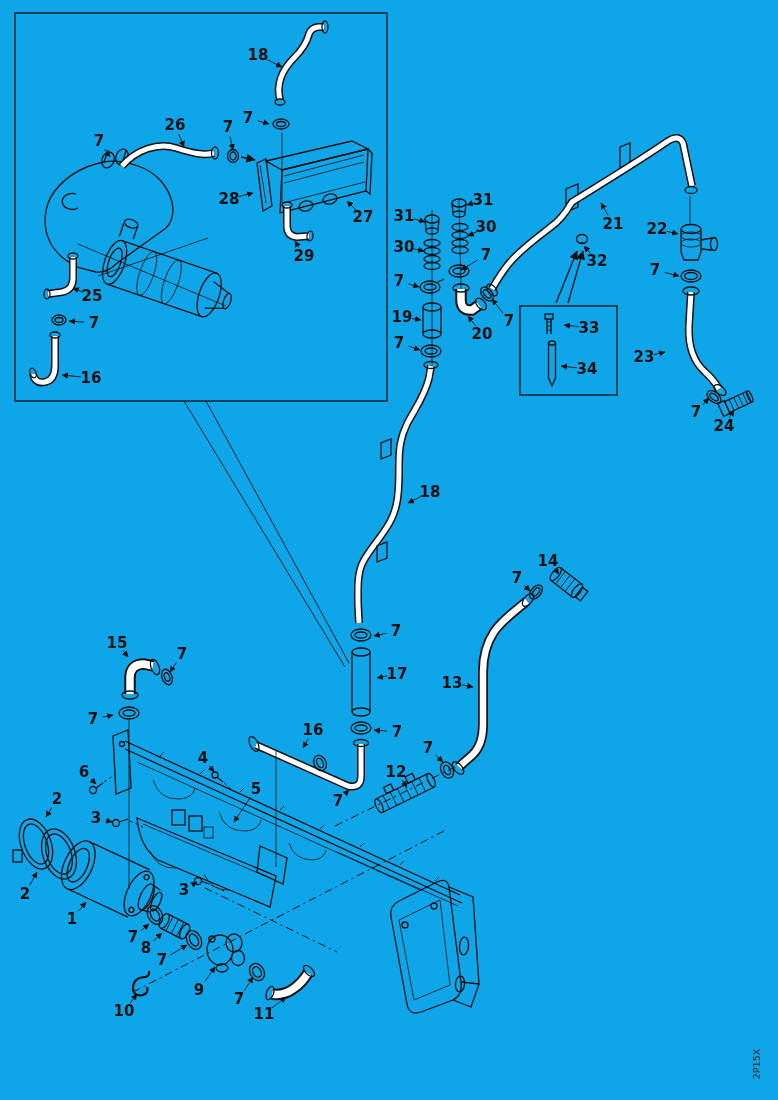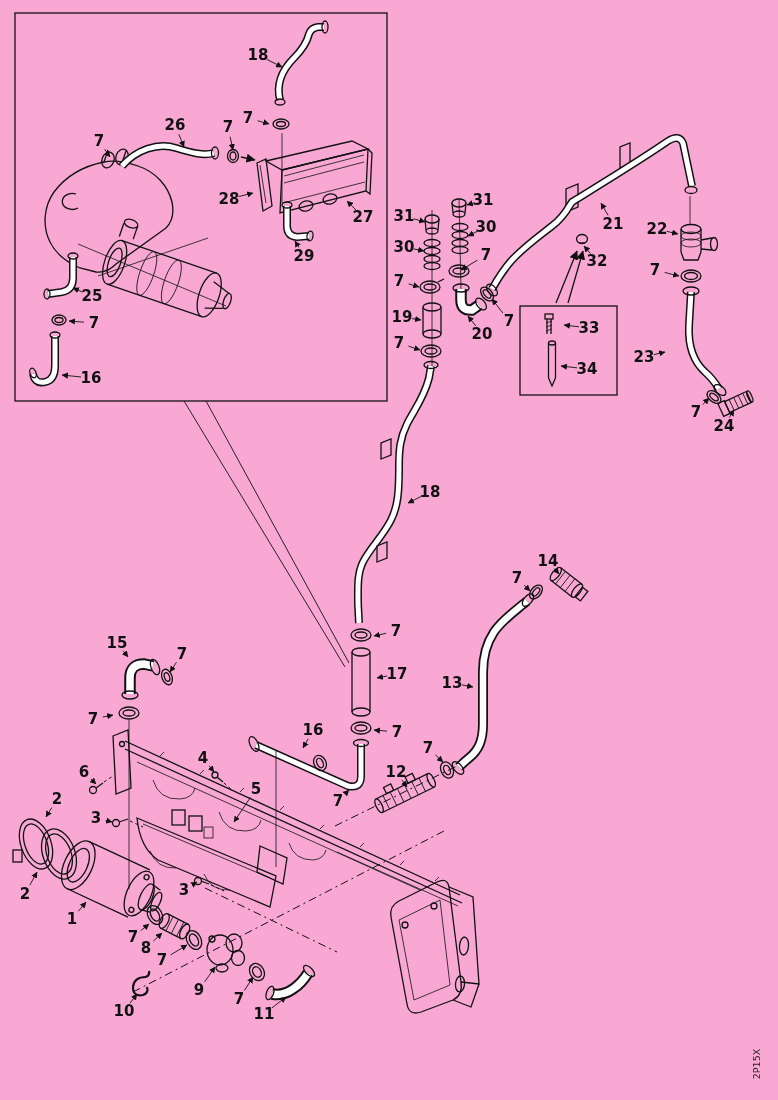--- a/index.html
+++ b/index.html
@@ -1,16 +1,16 @@
 <!DOCTYPE html>
 <html><head>
 <meta charset="utf-8">
 <style>
   html,body{margin:0;padding:0;background:#fff;}
-  #page{position:relative;width:778px;height:1100px;background:#f9a8d4;overflow:hidden;
+  #page{position:relative;width:778px;height:1100px;background:#0ea5e9;overflow:hidden;
         font-family:"DejaVu Sans",sans-serif;}
   svg{position:absolute;left:0;top:0;}
   svg *{vector-effect:none;}
   .ln path,.ln line,.ln ellipse,.ln rect,.ln circle,.ln polyline{stroke:#111;fill:none;stroke-width:1.3;}
   .thin{stroke-width:.8 !important;}
   .tube-o{stroke-width:8 !important;}
   .tube-i{stroke:#fff !important;stroke-width:5 !important;}
   .tube-o2{stroke-width:10 !important;}
   .tube-i2{stroke:#fff !important;stroke-width:6.5 !important;}
   .tube-o3{stroke-width:11.5 !important;}

